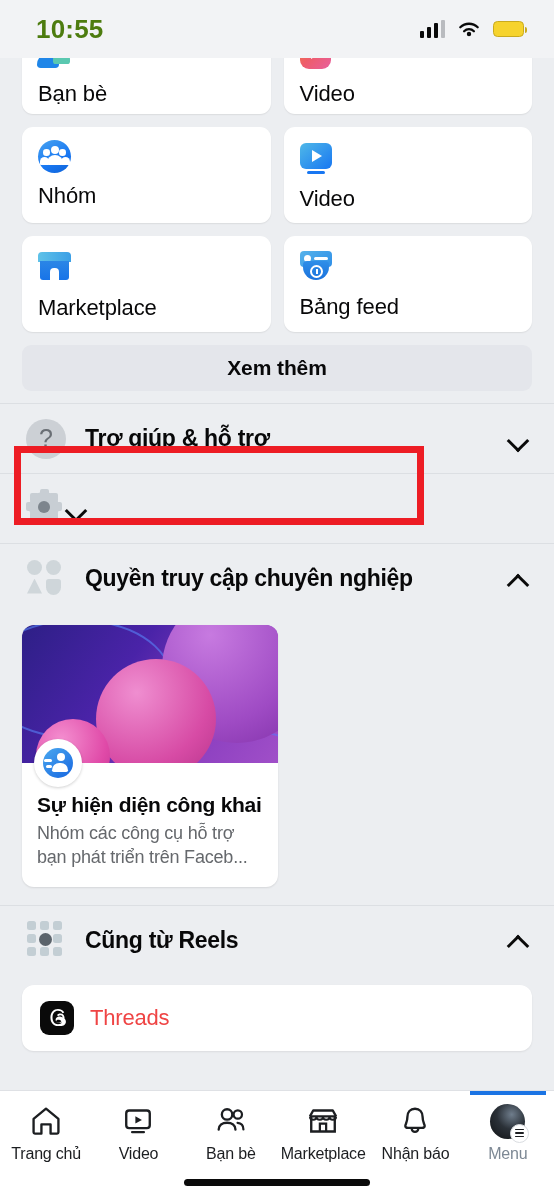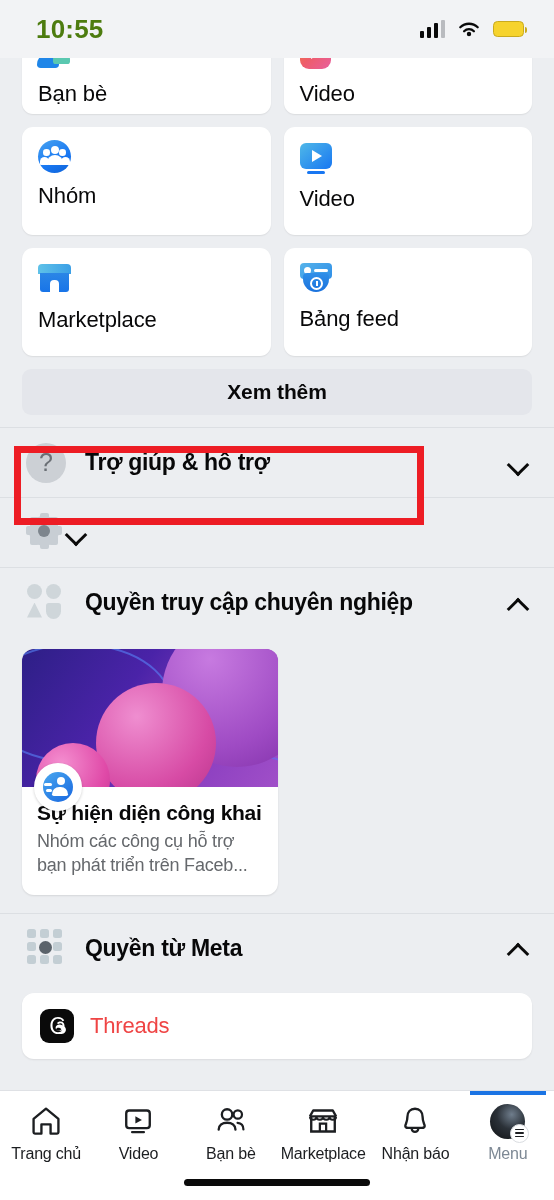--- a/index.html
+++ b/index.html
@@ -57,21 +57,21 @@
   
   .grid {
     display: grid;
     grid-template-columns: 1fr 1fr;
     gap: 13px;
     padding: 0 22px;
   }
   .tile {
     background: #ffffff;
     border-radius: 11px;
-    height: 108px;
+    height: 96px;
     padding: 13px 16px 0 16px;
     position: relative;
     box-shadow: 0 1px 1.5px rgba(0,0,0,0.08);
   }
   .tile.cut { height: 76px; border-radius: 0 0 11px 11px; padding-top: 0; margin-top:-20px;}
   .tile-ico { width: 34px; height: 34px; position: relative; }
   .tile-label {
     margin-top: 9px;
     font-size: 22px; color: #080809; font-weight: 400;
     letter-spacing: -0.1px;
@@ -193,21 +193,21 @@
     position:absolute; left:12px; top:114px;
     width:48px; height:48px; border-radius:50%;
     background:#fff; display:flex;align-items:center;justify-content:center;
     box-shadow:0 1px 3px rgba(0,0,0,0.18); z-index:3;
   }
   .pro-badge .inner{width:30px;height:30px;border-radius:50%;background:linear-gradient(140deg,#4aa8ef,#1766e0);position:relative;}
   .pro-badge .inner .hd{position:absolute;left:14px;top:5px;width:8px;height:8px;border-radius:50%;background:#fff;}
   .pro-badge .inner .bd{position:absolute;left:9px;top:15px;width:16px;height:9px;border-radius:8px 8px 2px 2px;background:#fff;}
   .pro-badge .inner .l1{position:absolute;left:1px;top:11px;width:8px;height:2.5px;background:#fff;border-radius:2px;}
   .pro-badge .inner .l2{position:absolute;left:3px;top:17px;width:6px;height:2.5px;background:#fff;border-radius:2px;}
-  .pro-body { padding: 14px 15px 17px 15px; }
+  .pro-body { padding: 30px 15px 17px 15px; }
   .pro-title { font-size: 21px; font-weight: bold; color:#080809; letter-spacing:-0.3px; }
   .pro-sub { margin-top:5px; font-size:18px; color:#65686c; line-height:1.33; letter-spacing:-0.2px; }
 
   
   .meta-list {
     margin: 10px 22px 0 22px;
     background: #fff; border-radius: 12px;
     overflow: hidden;
     box-shadow: 0 1px 2px rgba(0,0,0,0.08);
   }
@@ -424,21 +424,21 @@
             <i style="left:14px;top:1px;"></i>
             <i style="left:27px;top:1px;"></i>
           <i style="left:1px;top:14px;"></i>
             <i style="left:27px;top:14px;"></i>
           <i style="left:1px;top:27px;"></i>
             <i style="left:14px;top:27px;"></i>
             <i style="left:27px;top:27px;"></i>
           <i class="mid"></i>
         </div>
       </div>
-      <div class="rlabel">Quyền từ Meta</div>
+      <div class="rlabel">Cũng từ Reels</div>
       <div class="chev up"></div>
     </div>
 
     <div class="meta-list">
       <div class="meta-item">
         <div class="ic-threads">
           <svg width="21" height="21" viewBox="0 0 24 24">
             <path d="M12.5 21.8c-4.9 0-8.6-3.6-8.6-9.8S7.7 2.2 12.5 2.2c3.5 0 6 1.4 7.2 4l-2 1c-.9-1.9-2.6-2.8-5.2-2.8-3.6 0-6.2 2.7-6.2 7.6s2.6 7.6 6.2 7.6c2.3 0 3.8-.8 4.6-2-1.1.3-2 .4-2.9.4-2.6 0-4.4-1.4-4.4-3.5 0-2.2 1.9-3.7 4.5-3.7 1.4 0 2.6.4 3.4 1.1 0-1.6-.8-2.6-2.3-2.6-1 0-1.8.4-2.2 1l-1.9-1c.8-1.3 2.2-2 4.1-2 2.9 0 4.6 1.9 4.6 5.1v.7c1 .9 1.6 2.2 1.6 3.7 0 3.2-2.7 5-6.1 5zm.4-7.2c-1.4 0-2.4.7-2.4 1.7 0 1 .9 1.6 2.3 1.6 1.6 0 2.9-.6 3.6-1.6-.6-1.1-2-1.7-3.5-1.7z" fill="#fff"></path>
           </svg>
         </div>

